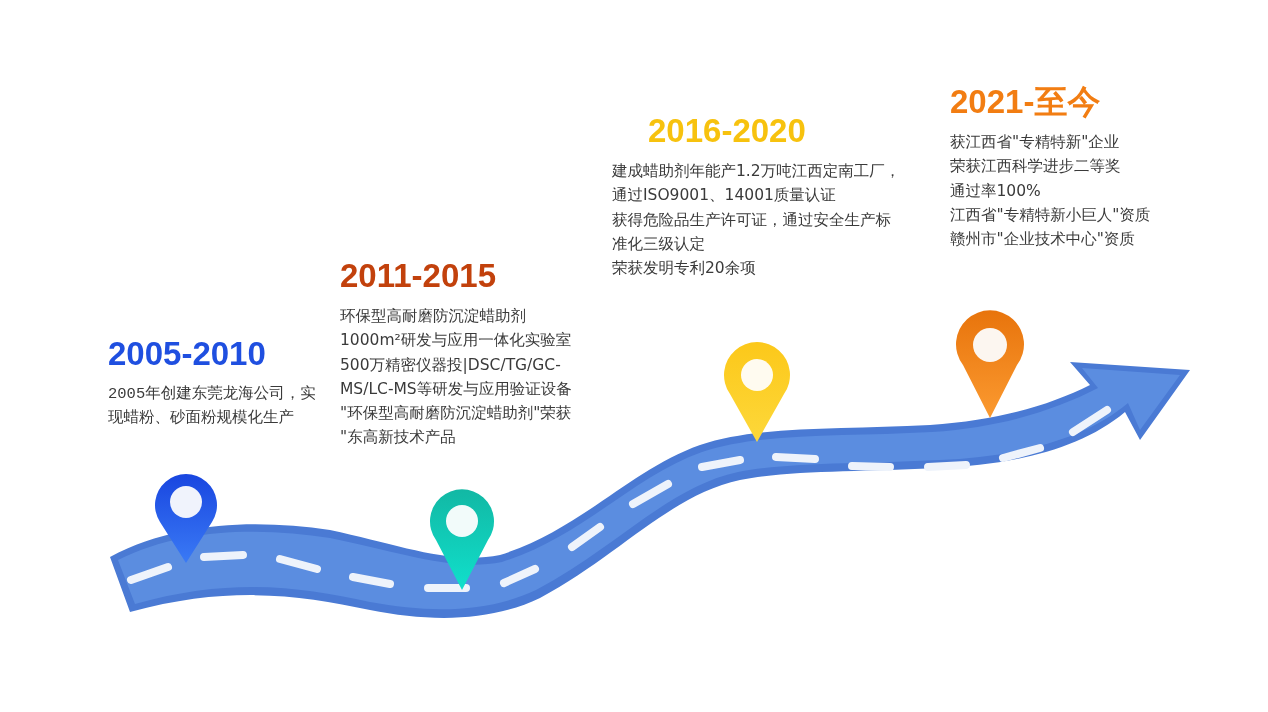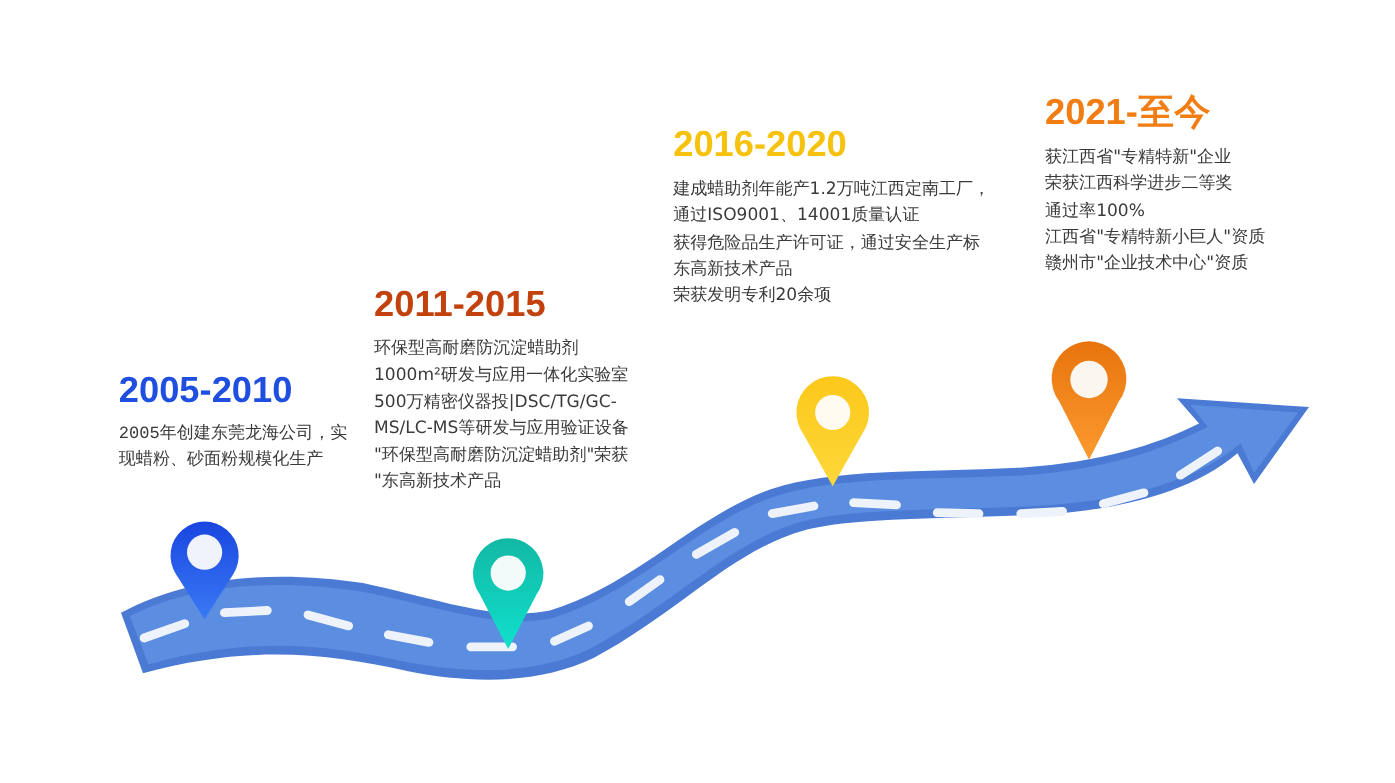--- a/index.html
+++ b/index.html
@@ -11,21 +11,21 @@
                  font-family: "Liberation Sans", "DejaVu Sans", sans-serif; }
   .stage-lines { margin-top: 8px; font-size: 15.5px; line-height: 24.3px; color: #3a3a3a; }
   .stage-lines div { white-space: nowrap; }
   #stage-1 { left: 108px; top: 334px; width: 215px; }
   #stage-1 .stage-lines div { white-space: normal; font-family: Liberation Mono, monospace; }
   #stage-2 { left: 340px; top: 256px; }
   #stage-3 { left: 612px; top: 111px; }
   #stage-4 { left: 950px; top: 82px; }
   #stage-1 .stage-title { color: #1f4fe0; }
   #stage-2 .stage-title { color: #c2410c; }
-  #stage-3 .stage-title { color: #f7c20e; }
+  #stage-3 .stage-title { color: #f7c20e; margin-left: 36px; }
   #stage-4 .stage-title { color: #f27d12; }
 </style>
 </head>
 <body>
 
 <svg id="road-svg" viewBox="0 0 1268 712" xmlns="http://www.w3.org/2000/svg">
   <defs>
     <linearGradient id="g-blue" x1="0" y1="0" x2="0" y2="1">
       <stop offset="0" stop-color="#1946e0"></stop>
         <stop offset="1" stop-color="#3a7af5"></stop>
@@ -112,21 +112,21 @@
     <div>"东高新技术产品</div>
   </div>
 </div>
 
 <div class="stage" id="stage-3">
   <div class="stage-title">2016-2020</div>
   <div class="stage-lines">
     <div>建成蜡助剂年能产1.2万吨江西定南工厂，</div>
     <div>通过ISO9001、14001质量认证</div>
     <div>获得危险品生产许可证，通过安全生产标</div>
-    <div>东高新技术产品</div>
+    <div>准化三级认定</div>
     <div>荣获发明专利20余项</div>
   </div>
 </div>
 
 <div class="stage" id="stage-4">
   <div class="stage-title">2021-至今</div>
   <div class="stage-lines">
     <div>获江西省"专精特新"企业</div>
     <div>荣获江西科学进步二等奖</div>
     <div>通过率100%</div>

